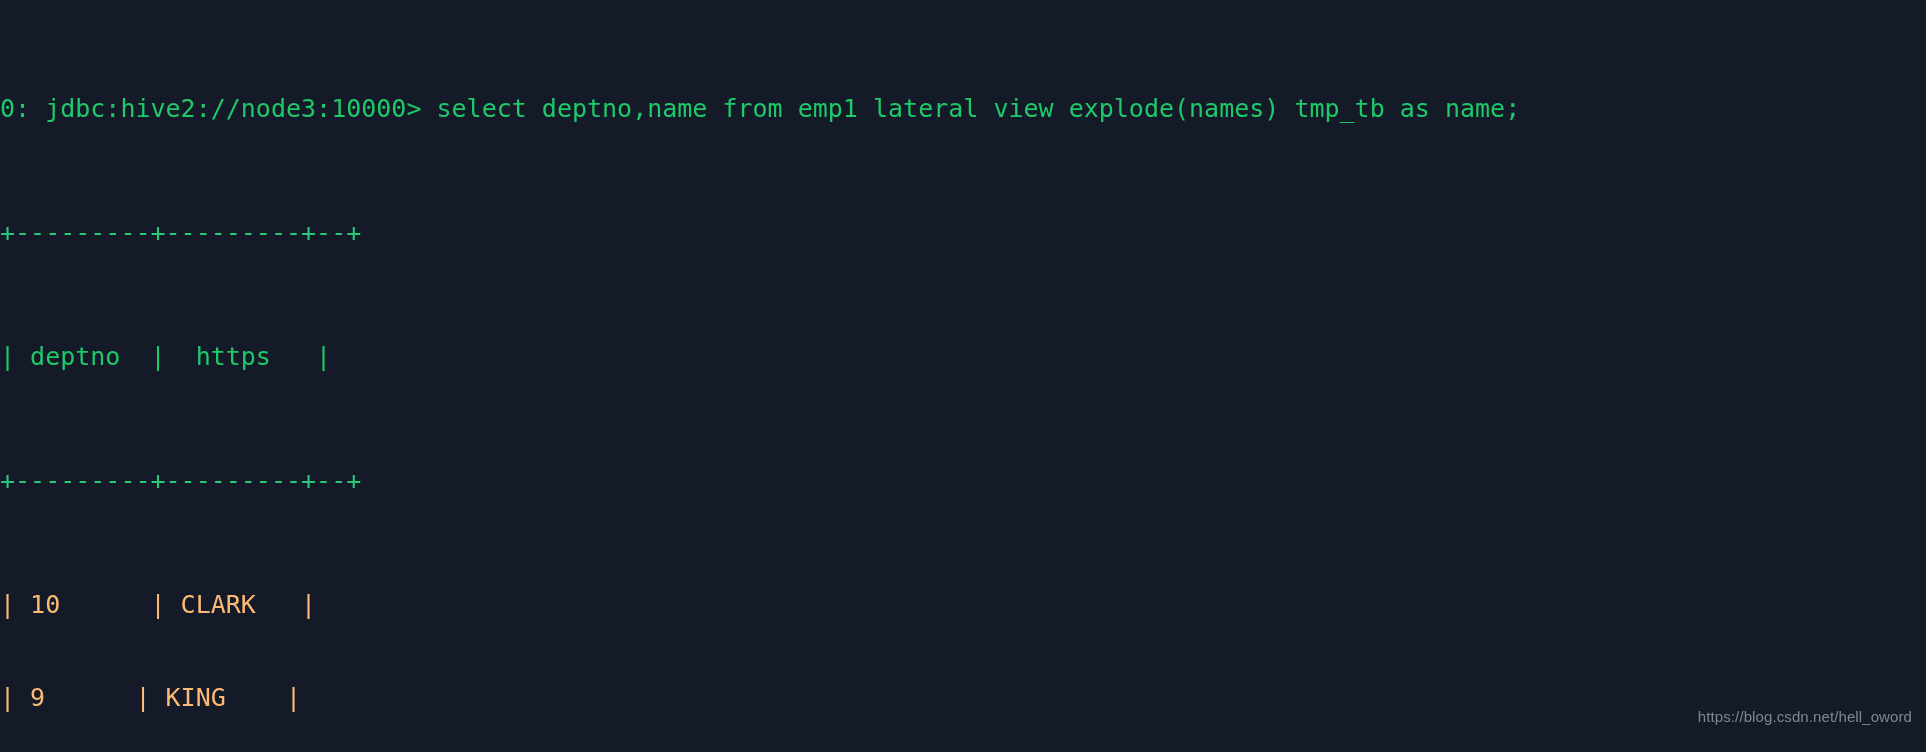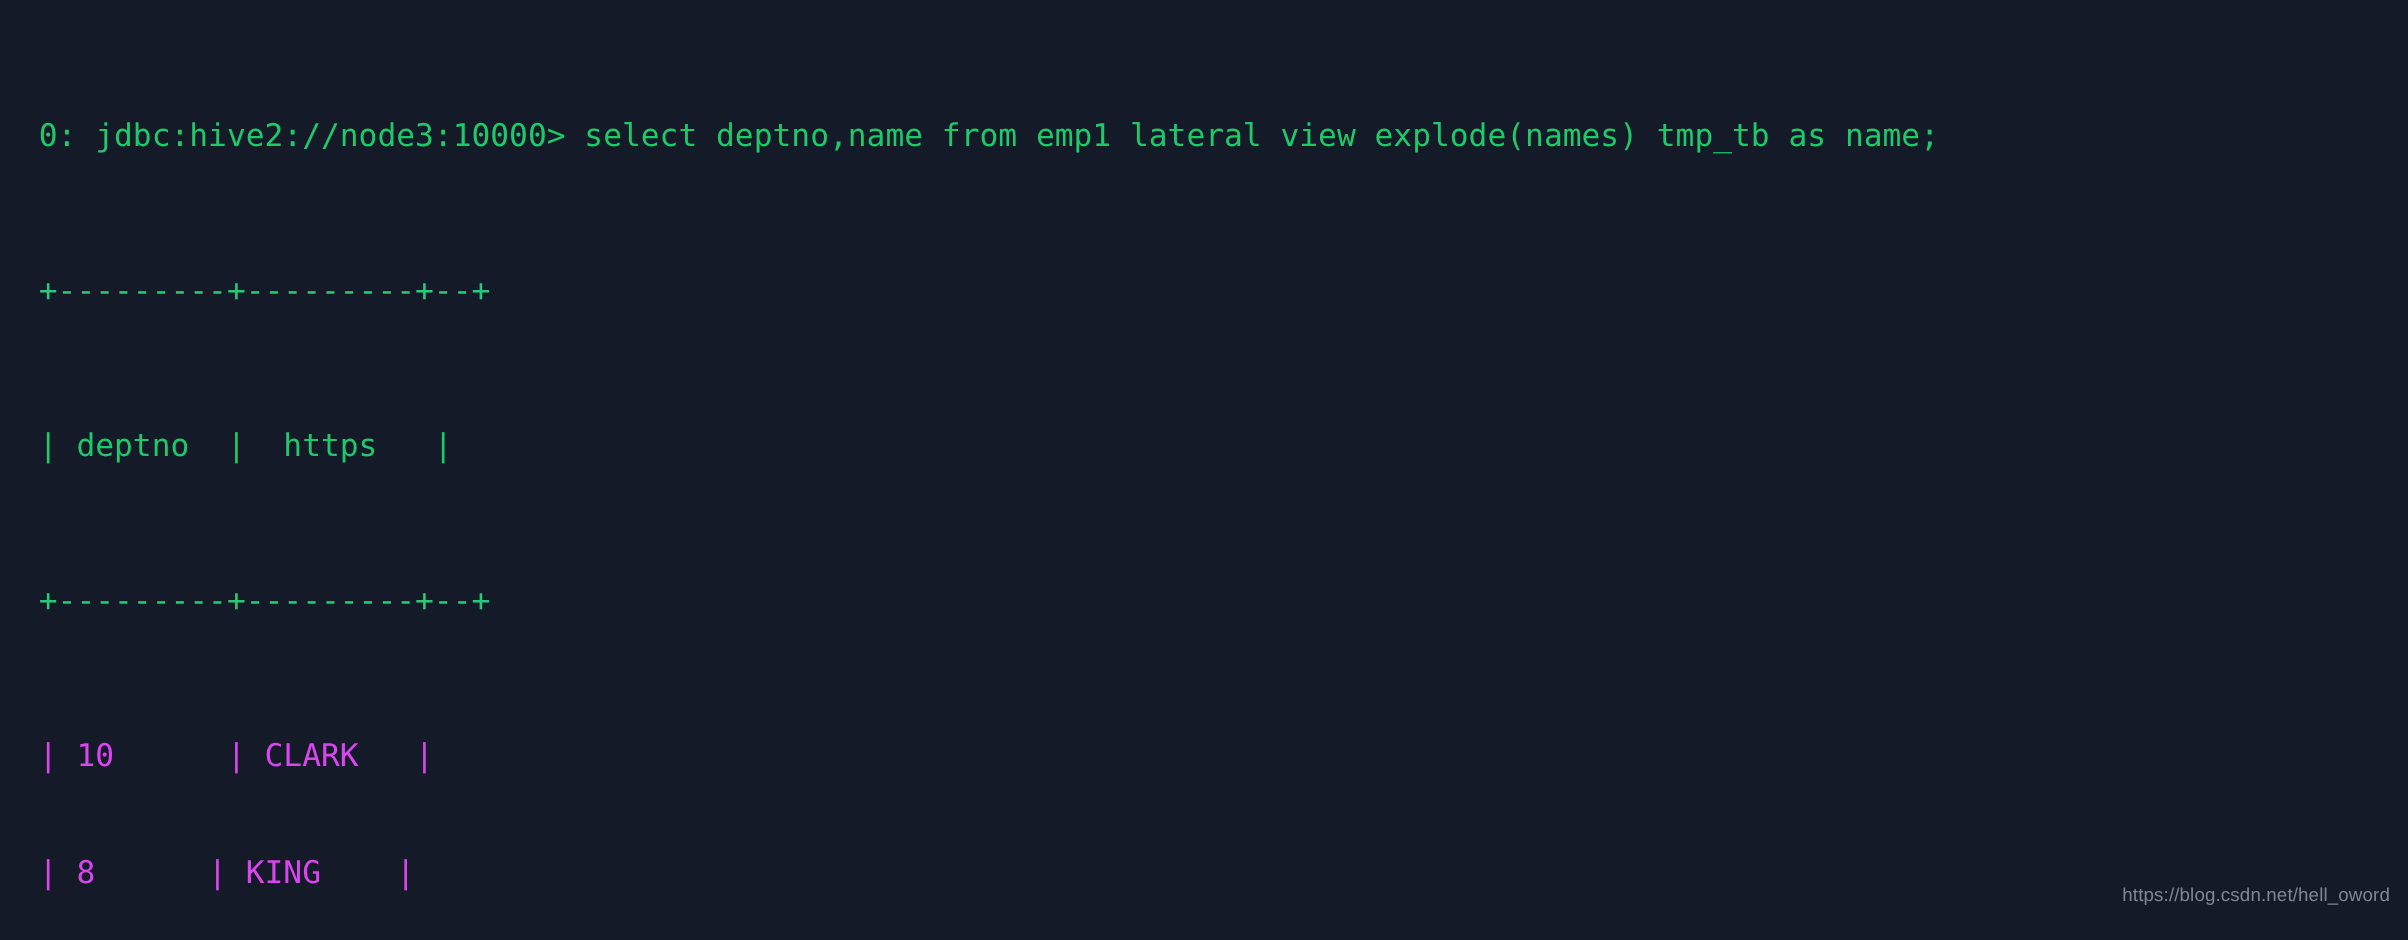--- a/index.html
+++ b/index.html
@@ -29,26 +29,25 @@
     width: 1926px;
   }
   .line {
     display: block;
     height: 31px;
     line-height: 31px;
     white-space: pre;
     color: #1ec96a;
     font-family: "DejaVu Sans Mono", "Liberation Mono", monospace;
     font-size: 25px;
-    margin-left: 31px;
   }
   .line.prompt-line  { color: #1ec96a; }
   .line.rule-line    { color: #29c97a; }
   .line.header-line  { color: #1ec96a; }
-  .line.data-line    { color: #d946ef; }
+  .line.data-line    { color: #fdba74; }
 
   .watermark {
     position: absolute;
     right: 14px;
     bottom: 20px;
     font-family: "Liberation Sans", sans-serif;
     font-size: 15px;
     color: #8b8f9c;
     letter-spacing: 0.1px;
     white-space: pre;
@@ -63,21 +62,21 @@
 
     <span class="line prompt-line">0: jdbc:hive2://node3:10000&gt; select deptno,name from emp1 lateral view explode(names) tmp_tb as name;</span>
 
     <span class="line rule-line">+---------+---------+--+</span>
 
     <span class="line header-line">| deptno  |  https   |</span>
 
     <span class="line rule-line">+---------+---------+--+</span>
 
     <span class="line data-line">| 10      | CLARK   |</span>
-    <span class="line data-line">| 8      | KING    |</span>
+    <span class="line data-line">| 9      | KING    |</span>
     
     
     
     
     
     
     
     
     
     

